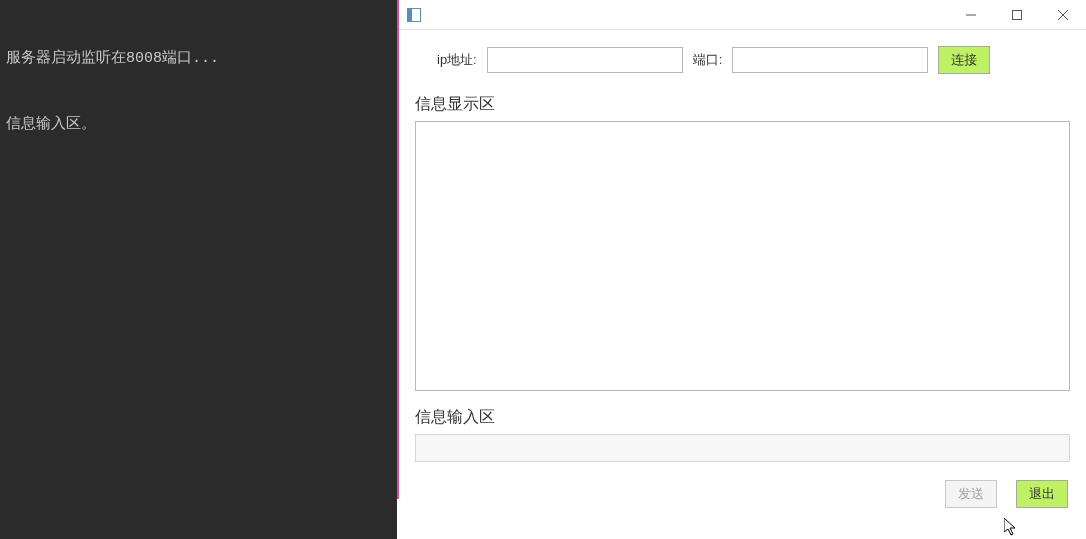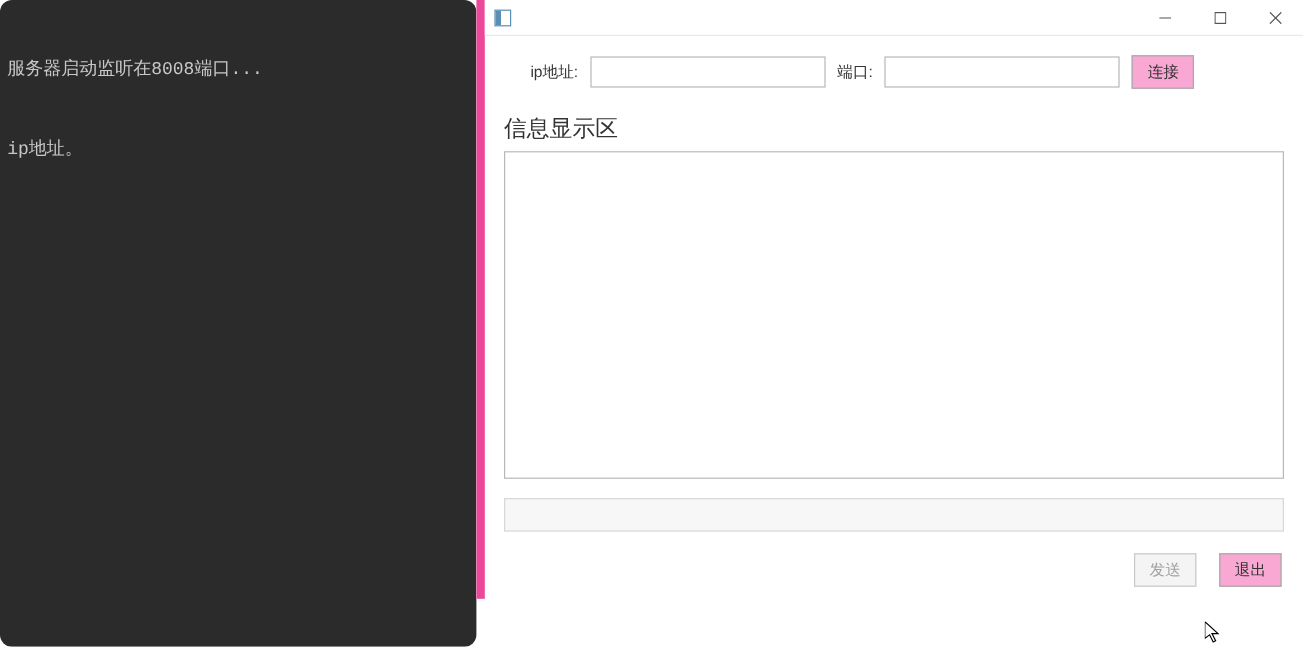--- a/index.html
+++ b/index.html
@@ -18,29 +18,28 @@
       width: 397px;
       height: 539px;
       background: #2b2b2b;
       color: #c8c8c8;
       font-family: "Consolas", "Courier New", monospace;
       font-size: 15px;
       line-height: 22px;
       padding: 4px 6px;
       white-space: pre;
       overflow: hidden;
-      border-radius: 10px;
     }
     .gui-window {
       width: 689px;
       height: 499px;
       background: #ffffff;
       display: flex;
       flex-direction: column;
-      border-left: 7px solid #ec4899;
+      border-left: 2px solid #ec4899;
     }
     .titlebar {
       height: 30px;
       display: flex;
       align-items: center;
       justify-content: space-between;
       padding: 0 0 0 8px;
       background: #ffffff;
       border-bottom: 1px solid #e8e8e8;
     }
@@ -104,33 +103,33 @@
       background: #fff;
       padding: 2px 6px;
       font-size: 13px;
     }
     .ip-input { width: 196px; }
     .port-input { width: 196px; }
     .btn {
       height: 28px;
       padding: 0 12px;
       border: 1px solid #a8a8a8;
-      background: #f9a8d4;
+      background: #bef264;
       font-size: 13px;
       cursor: pointer;
       color: #333;
     }
     .btn:disabled {
       color: #a0a0a0;
       border-color: #c8c8c8;
       background: #f4f4f4;
       cursor: default;
     }
     .section-label {
-      font-size: 19px;
+      font-size: 16px;
       color: #333;
       margin-bottom: 6px;
     }
     .display-area {
       flex: 1;
       border: 1px solid #b8b8b8;
       background: #fff;
       margin-bottom: 16px;
       min-height: 270px;
     }
@@ -151,21 +150,21 @@
       left: 1004px;
       top: 518px;
       pointer-events: none;
     }
   </style>
 </head>
 <body>
 
 <div class="terminal">
   <div>服务器启动监听在8008端口...</div>
-  <div>ip地址。</div>
+  <div>信息输入区。</div>
 </div>
 
 <div class="gui-window">
   <div class="titlebar">
     <div class="titlebar-left">
       <span class="app-icon"></span>
       <span></span>
     </div>
     <div class="titlebar-controls">
       <button class="tb-btn">
@@ -192,20 +191,21 @@
       <span class="label label-ip">ip地址:</span>
       <input class="input-text ip-input" type="text" value="" style="">
       <span class="label">端口:</span>
       <input class="input-text port-input" type="text" value="" style="">
       <button class="btn">连接</button>
     </div>
 
     <div class="section-label">信息显示区</div>
     <div class="display-area"></div>
 
+    <div class="section-label">信息输入区</div>
     <input class="input-area" type="text" value="" style="">
 
     <div class="footer-row">
       <button class="btn" disabled="">发送</button>
       <button class="btn">退出</button>
     </div>
   </div>
 </div>
 
 <svg class="cursor" width="16" height="20">

